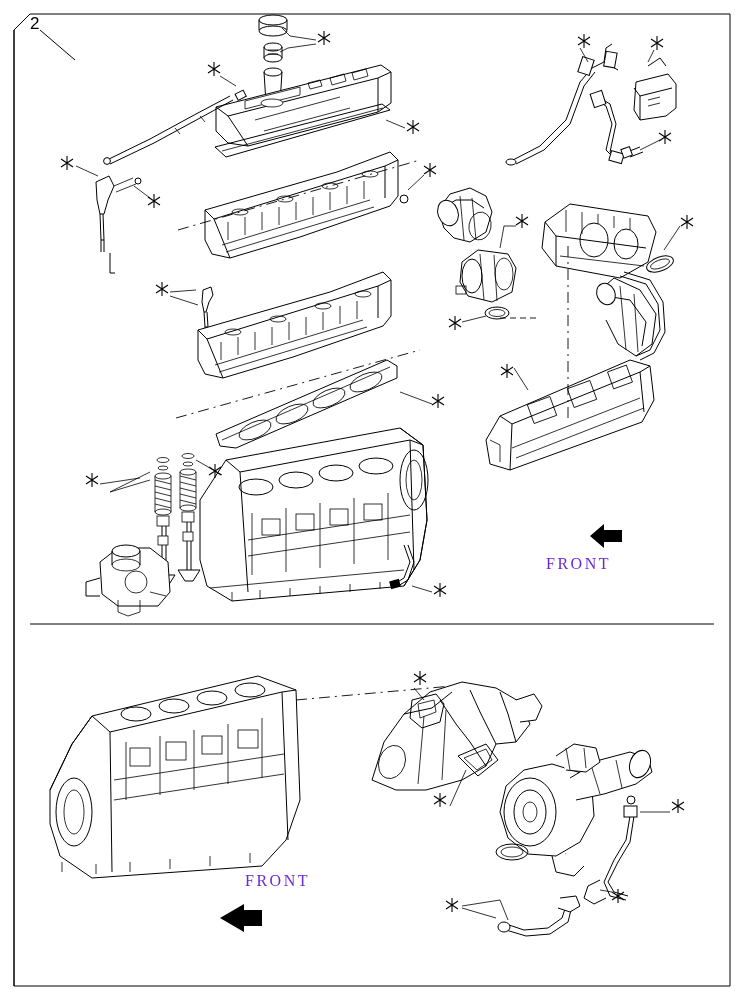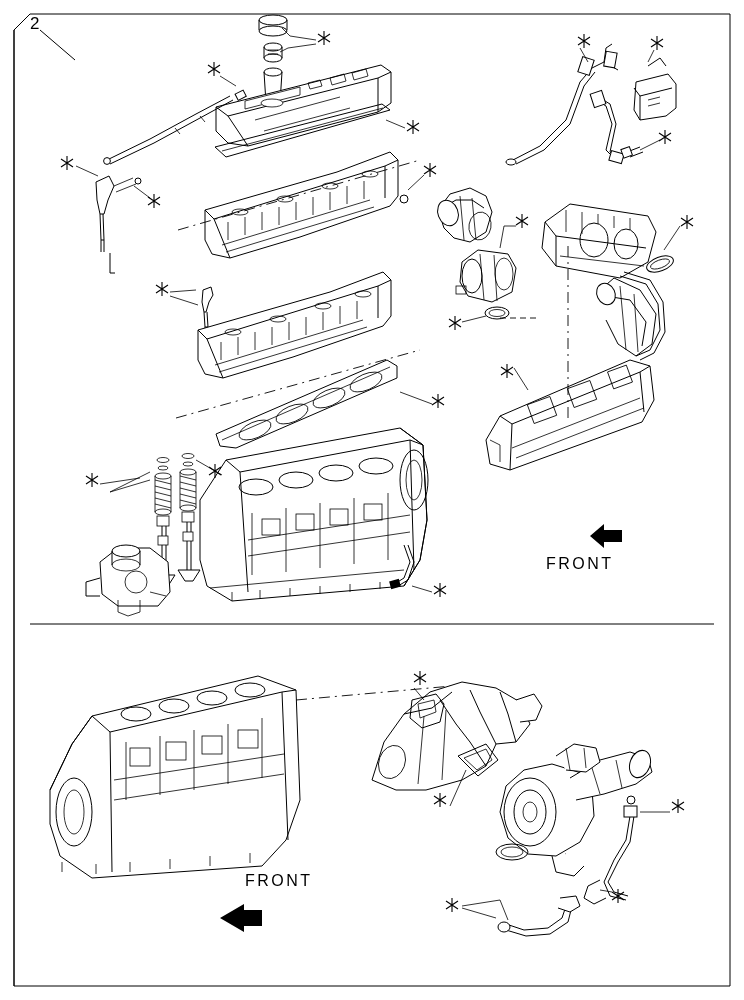--- a/index.html
+++ b/index.html
@@ -26,22 +26,22 @@
     top: 14px;
     font-size: 17px;
     font-family: "Liberation Sans", sans-serif;
     color: #000;
     letter-spacing: 0;
   }
   .front-label {
     position: absolute;
     font-size: 16px;
     letter-spacing: 2.5px;
-    font-family: Liberation Sans, sans-serif;
-    color: #000000;
+    font-family: Liberation Serif, serif;
+    color: #6d28d9;
   }
   #front-top { left: 546px; top: 555px; }
   #front-bottom { left: 245px; top: 872px; }
 
   svg.layer {
     position: absolute;
     left: 0; top: 0;
     width: 744px;
     height: 1000px;
   }

